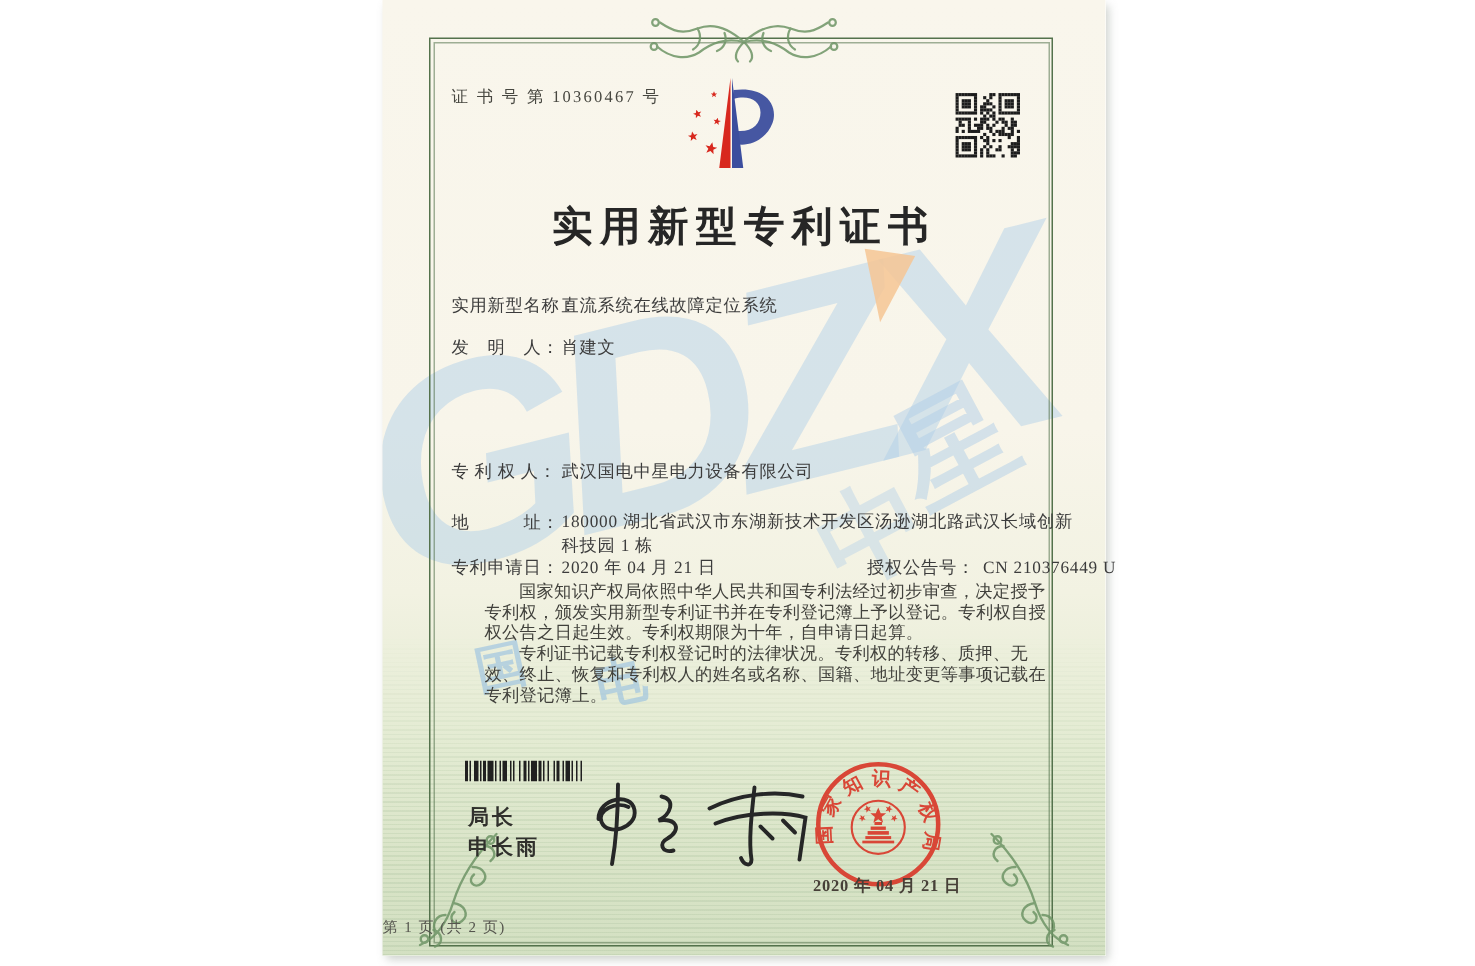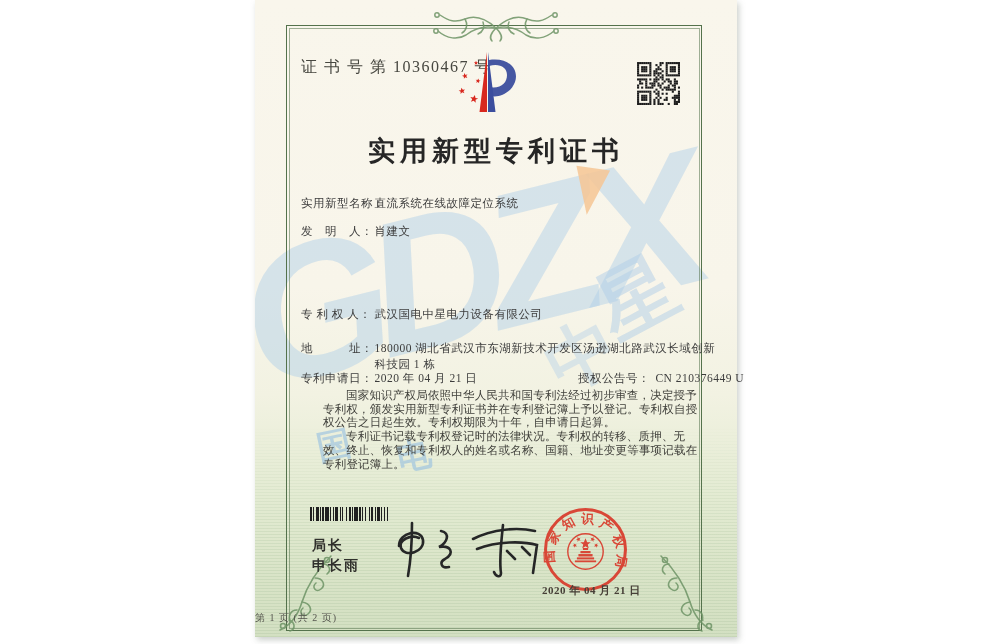--- a/index.html
+++ b/index.html
@@ -39,21 +39,21 @@
   .wm-zhong{left:292px;top:320px;font-size:70px;color:rgba(176,206,232,.40);transform:rotate(-28deg);}
   .wm-xing{left:342px;top:258px;font-size:78px;color:rgba(176,206,232,.50);transform:rotate(-28deg);}
   .wm-guo{left:62px;top:428px;font-size:34px;color:rgba(140,185,225,.55);transform:rotate(-12deg);}
   .wm-dian{left:142px;top:438px;font-size:34px;color:rgba(140,185,225,.55);transform:rotate(-12deg);}
   .wm-tri{
     position:absolute;left:318px;top:168px;width:0;height:0;
     border-left:17px solid transparent;border-right:17px solid transparent;
     border-top:47px solid rgba(246,198,148,.85);transform:rotate(8deg);
   }
   .cert-no{
-    position:absolute;left:46px;top:57px;font-size:16px;color:#474740;letter-spacing:1.5px;
+    position:absolute;left:46px;top:57px;font-size:11px;color:#474740;letter-spacing:1.5px;
   }
   .logo{position:absolute;left:198px;top:50px;}
   .qr{position:absolute;left:380px;top:60px;}
   .title{
     position:absolute;left:0;right:0;top:133px;text-align:center;
     font-size:27px;font-weight:bold;color:#262626;letter-spacing:5px;
   }
   .row{position:absolute;left:46px;font-size:11.5px;color:#3c3c3c;letter-spacing:.5px;white-space:nowrap;}
   .row .lab{display:inline-block;width:70px;}
   .row .val{display:inline-block;vertical-align:top;}

